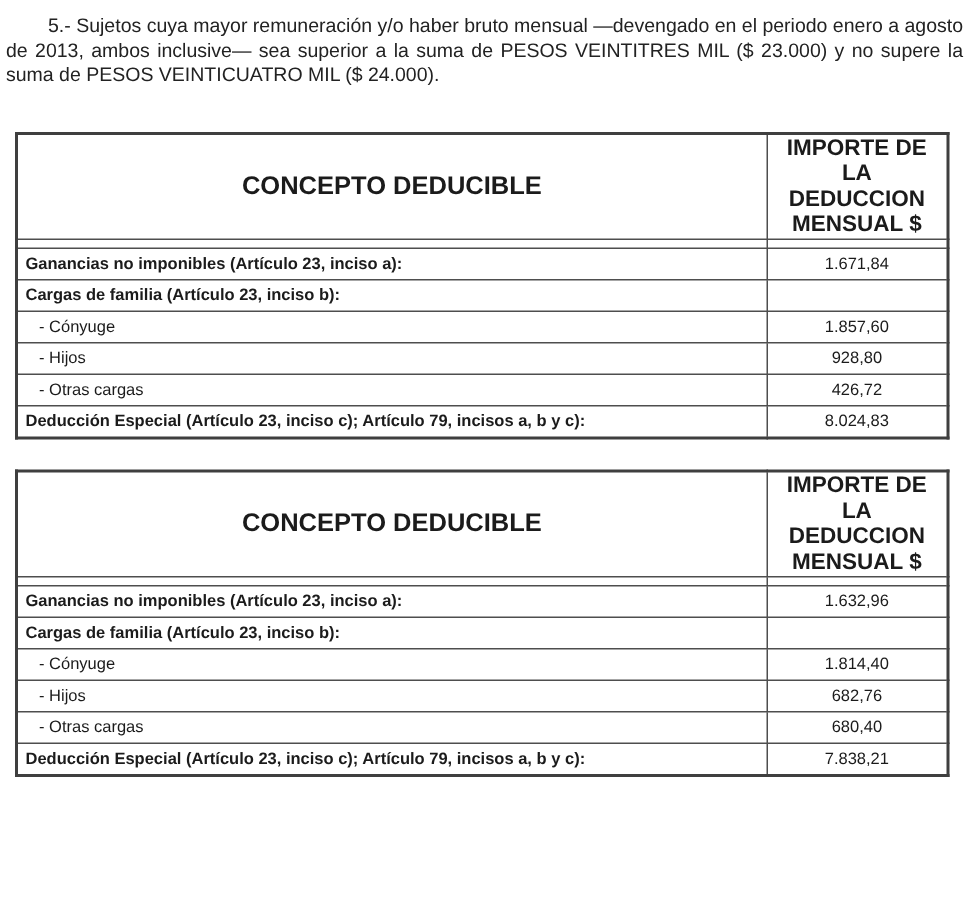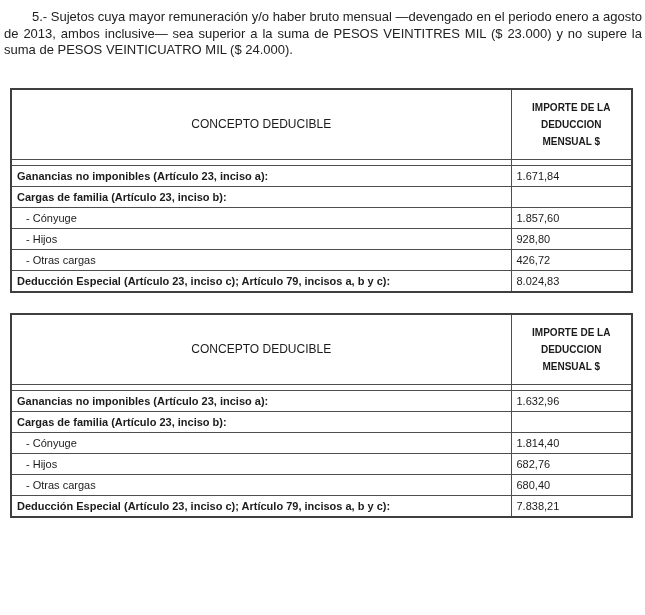--- a/index.html
+++ b/index.html
@@ -31,44 +31,44 @@
   }
   table.ded.t1 { margin-top: 29px; }
   table.ded.t2 { margin-top: 20px; }
   table.ded, table.ded th, table.ded td {
     border: 1.5px solid #4e4e4e;
   }
   table.ded { border-width: 2px; border-color: #3f3f3f; }
   th.concept-col {
     text-align: center;
     vertical-align: middle;
-    font-weight: normal;
-    font-size: 12px;
+    font-weight: bold;
+    font-size: 17px;
     height: 71px;
   }
   th.amount-col {
     width: 121px;
     text-align: center;
     vertical-align: middle;
     font-weight: bold;
-    font-size: 10px;
+    font-size: 15px;
     line-height: 17px;
     padding: 0 7px;
   }
   tr.spacer td { height: 6px; padding: 0; }
   tbody.rows td {
     height: 21px;
     font-size: 11px;
     padding: 1px 5px;
     vertical-align: middle;
     white-space: nowrap;
     overflow: hidden;
   }
   td.label-cell { text-align: left; }
-  td.value-cell { text-align: left; }
+  td.value-cell { text-align: center; }
   tr.main td.label-cell { font-weight: bold; }
   tr.sub td.label-cell { padding-left: 14px; margin-left: 39px; }
 </style>
 </head>
 <body>
 
 <div class="page">
 
   <p class="para first">5.- Sujetos cuya mayor remuneración y/o haber bruto mensual —devengado en el periodo enero a agosto de 2013, ambos inclusive— sea superior a la suma de PESOS VEINTITRES MIL ($ 23.000) y no supere la suma de PESOS VEINTICUATRO MIL ($ 24.000).</p>
 

